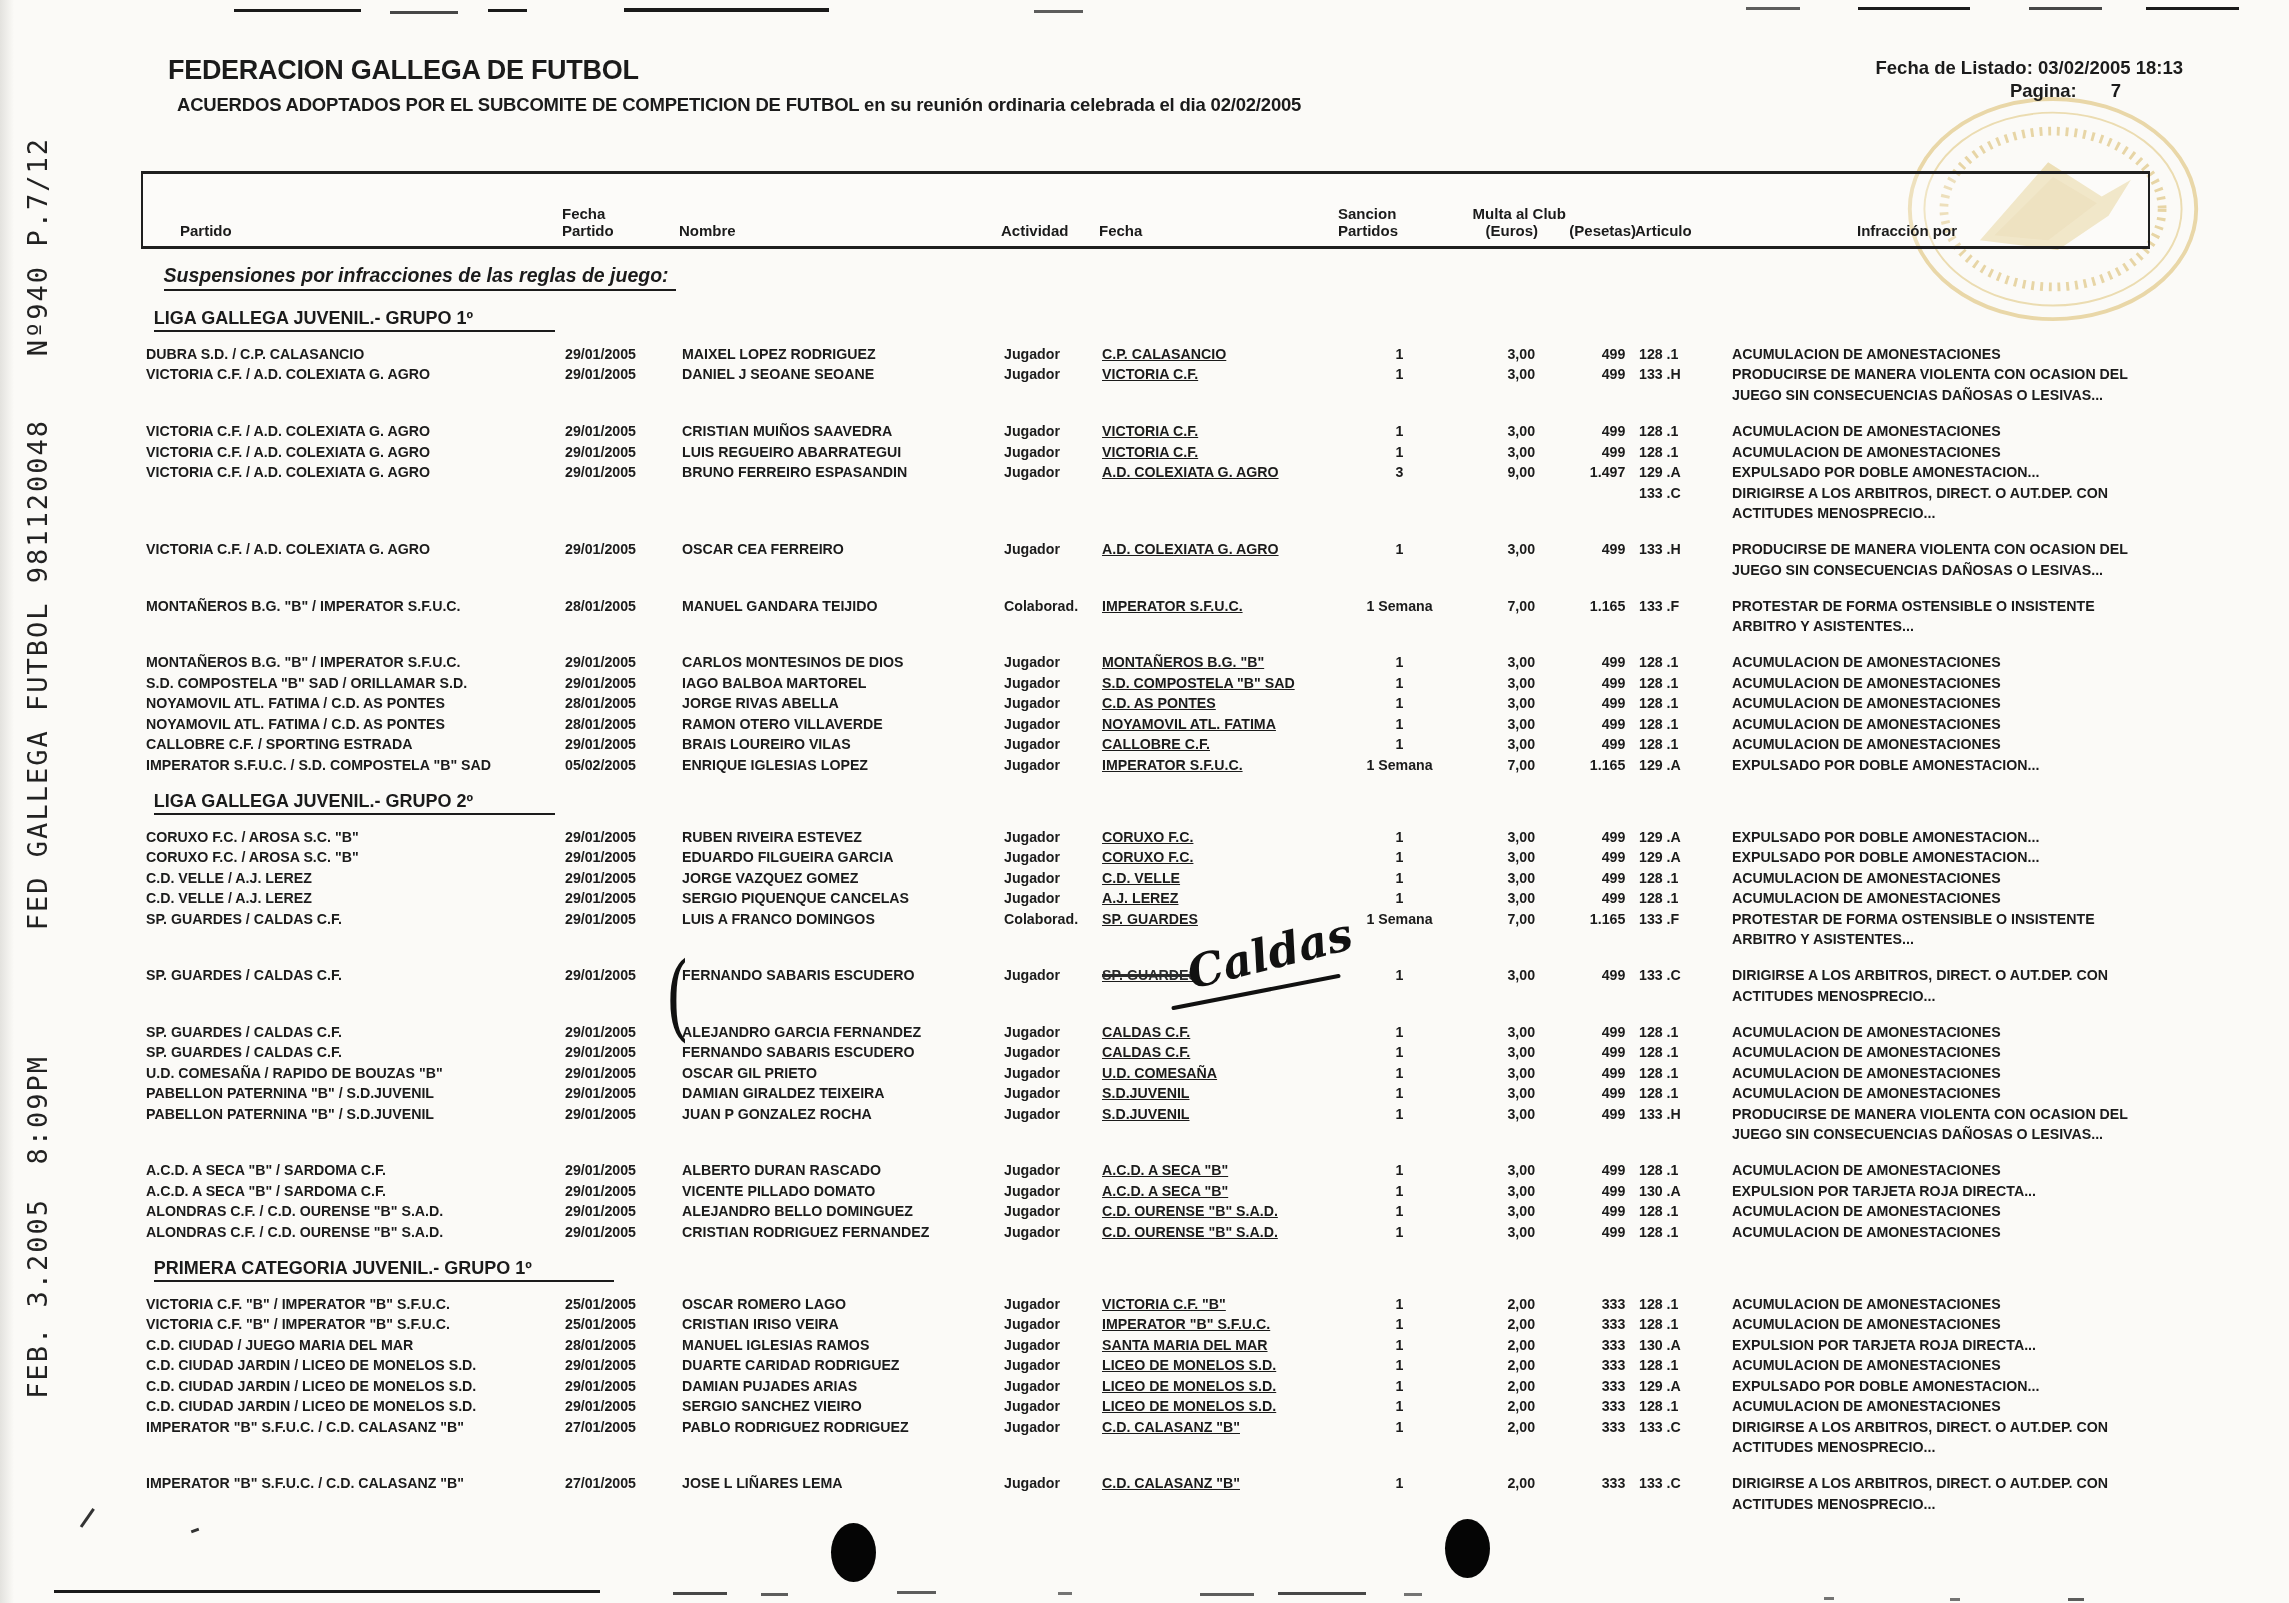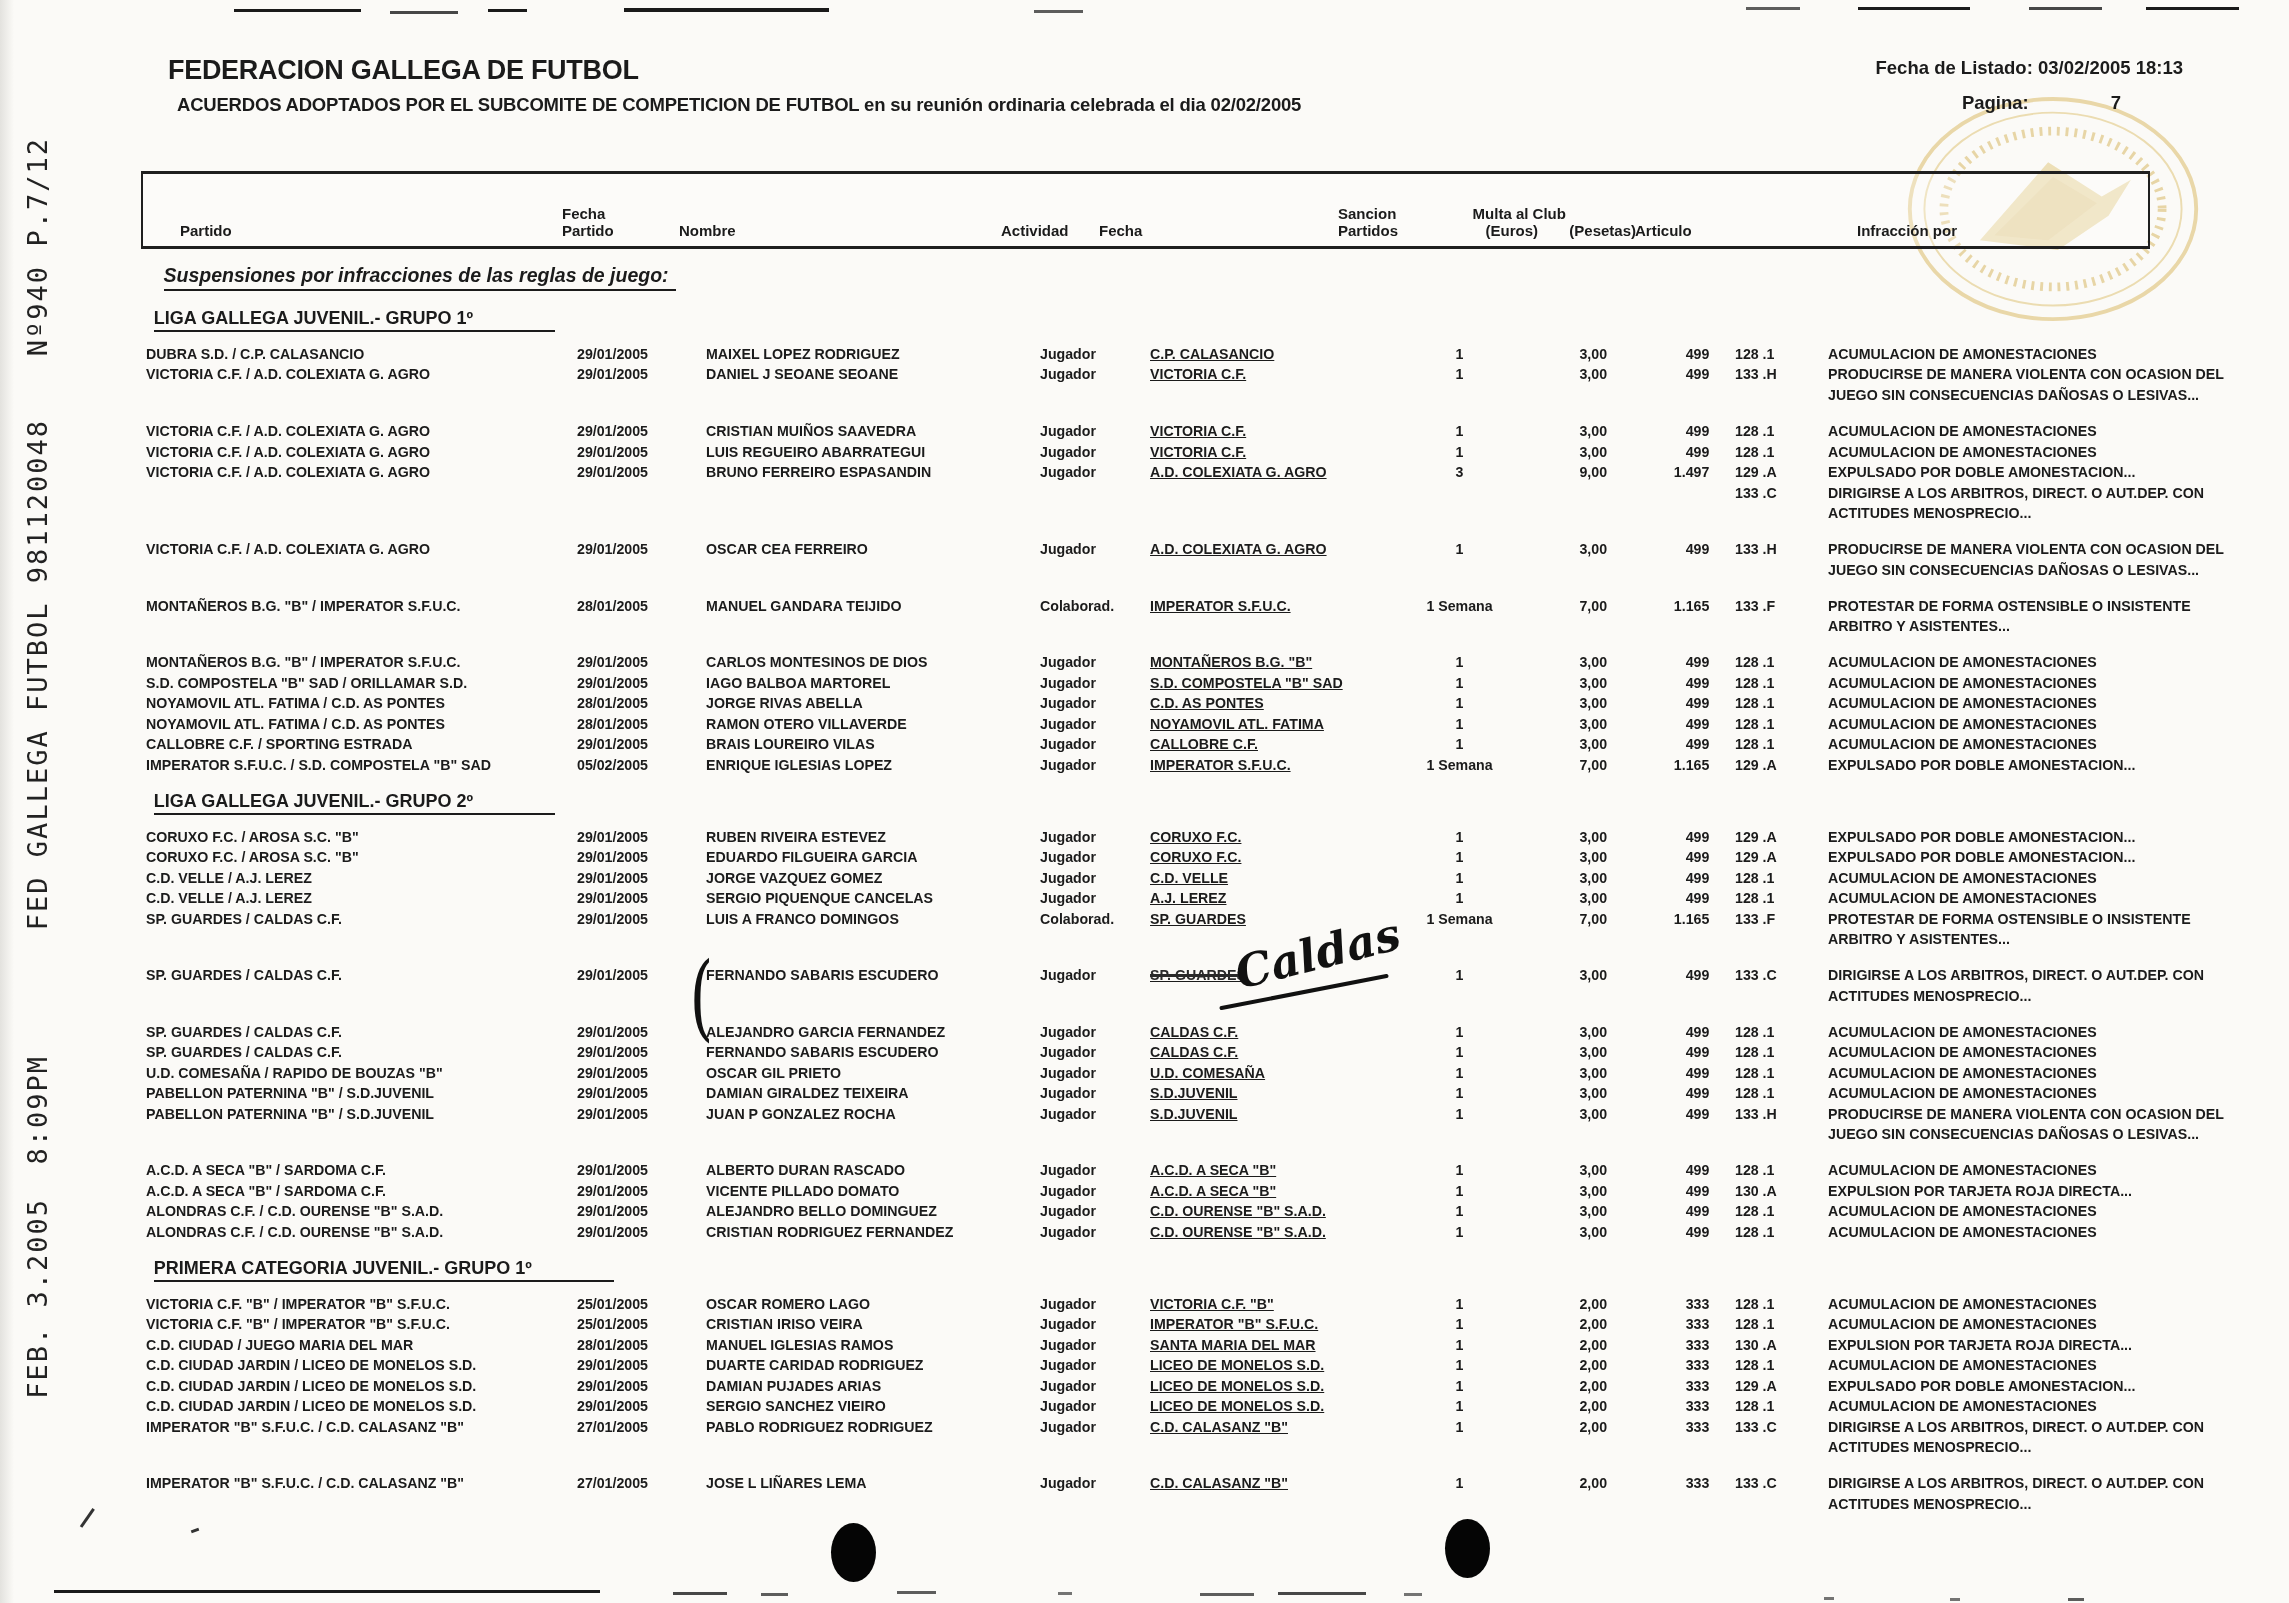--- a/index.html
+++ b/index.html
@@ -10,21 +10,21 @@
 
   
   .fax-line{position:absolute;left:21.5px;writing-mode:vertical-rl;transform:rotate(180deg);
         font-family:"DejaVu Sans Mono",monospace;font-size:27px;font-weight:500;
         letter-spacing:2px;color:#222;white-space:nowrap;}
 
   
   .doc-title{position:absolute;left:168px;top:55px;font-size:27px;font-weight:700;letter-spacing:-0.3px;}
   .doc-subtitle{position:absolute;left:177px;top:94px;font-size:18.5px;font-weight:700;letter-spacing:-0.2px;}
   .meta{position:absolute;right:107px;top:57px;text-align:right;font-size:18.5px;font-weight:700;}
-  .meta .row2{margin-top:13px;display:flex;justify-content:flex-end;gap:82px;padding-right:62px;}
+  .meta .row2{margin-top:1px;display:flex;justify-content:flex-end;gap:34px;padding-right:62px;}
 
   
   .stamp{position:absolute;left:1902px;top:94px;opacity:.8;pointer-events:none;}
 
   
   .thead{position:absolute;left:141px;top:172px;width:2005px;height:72px;
         border:2.9px solid #1f1f1f;box-shadow:0 1px 0 #1f1f1f, 0 -1px 0 #1f1f1f;
         background:rgba(255,255,255,.25);display:grid;
         grid-template-columns:419px 117px 322px 98px 239px 117px 180px 93px 410px;
         font-size:15px;font-weight:700;z-index:2;}
@@ -37,21 +37,21 @@
 
   
   .content{position:absolute;left:146px;top:256px;width:2019px;z-index:1;}
   .section-title{font-size:19.5px;font-weight:700;font-style:italic;margin:7.8px 0 2px 17.6px;
         display:inline-block;border-bottom:2.4px solid #1b1b1b;padding:0 7.8px 2px 0;}
   .group{margin-top:0;}
   .group-heading{margin:15.6px 0 14.6px 7.8px;font-size:18px;font-weight:700;}
   .group-heading .gh-text{border-bottom:2.4px solid #1b1b1b;padding:0 82px 2px 0;}
   .rows{margin-top:9.8px;}
   .row{display:grid;grid-template-columns:419px 117px 322px 98px 239px 117px 83px 98px 507px;
-        align-items:start;font-size:14.2px;font-weight:700;line-height:20.5px;letter-spacing:0;gap:12px;}
+        align-items:start;font-size:14.2px;font-weight:700;line-height:20.5px;letter-spacing:0;}
   .row.gap{margin-top:15.6px;}
   .c{white-space:normal;}
   .c.nombre{position:relative;}
   .c.club{position:relative;text-decoration:underline;}
   .c.sancion{text-align:center;}
   .c.euros{text-align:right;padding-right:5.9px;}
   .c.pesetas{text-align:right;padding-right:13.7px;}
   .sanclist{display:grid;grid-template-columns:93px 414px;}
   .struck{text-decoration:line-through;text-decoration-thickness:2.9px;color:#2a2a2a;}
   .handwriting{position:absolute;left:84px;top:-21.5px;font-family:"DejaVu Serif",serif;

